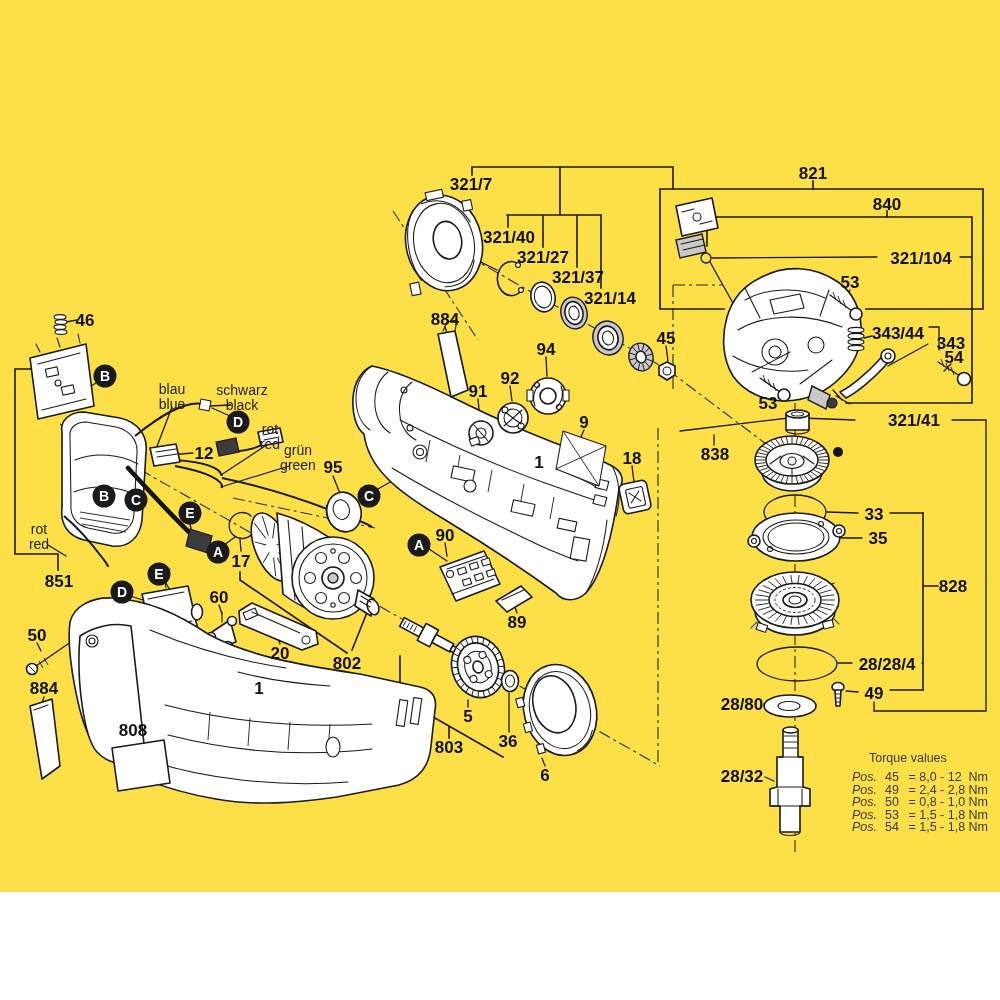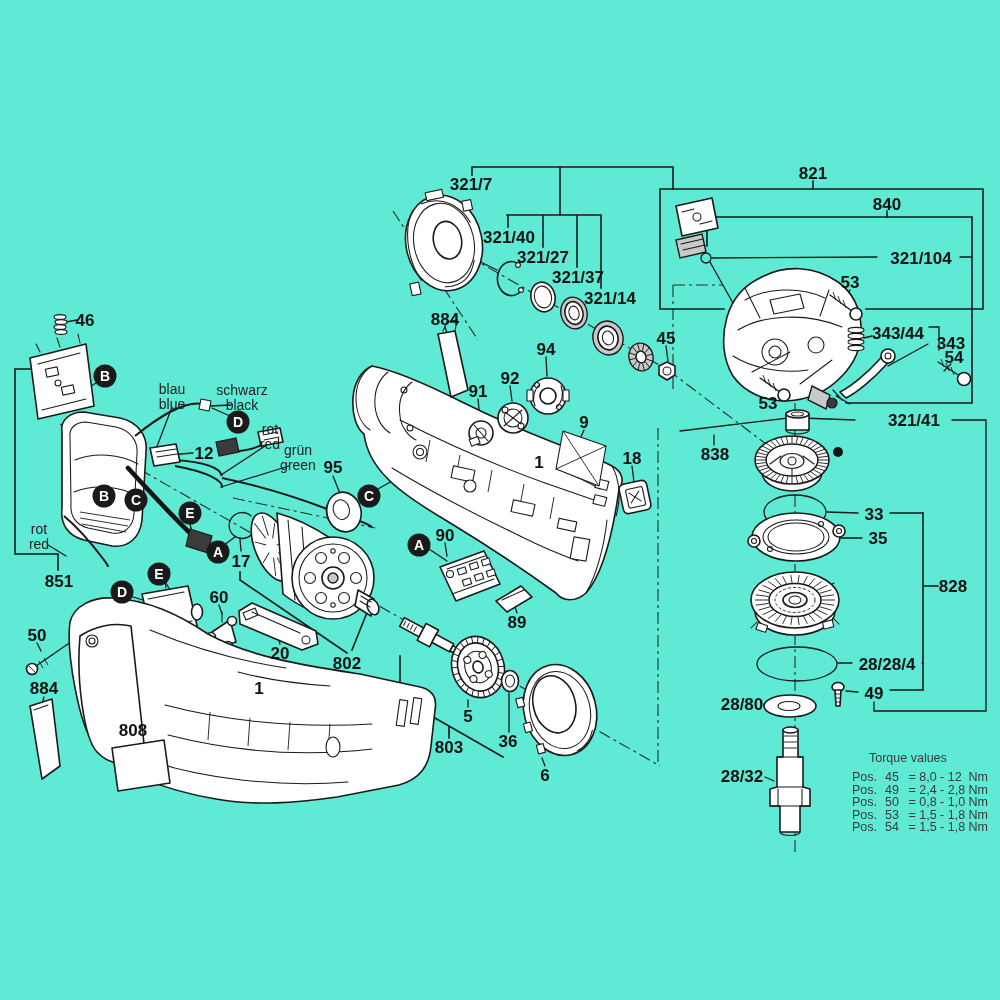--- a/index.html
+++ b/index.html
@@ -1,37 +1,37 @@
 <!DOCTYPE html>
 <html><head>
 <meta charset="utf-8">
 <style>
   html,body{margin:0;padding:0;background:#ffffff;}
-  #stage{position:relative;width:1000px;height:1000px;background:#5eead4;overflow:hidden;
+  #stage{position:relative;width:1000px;height:892px;background:#fde047;overflow:hidden;
          font-family:"Liberation Sans",sans-serif;}
   svg{position:absolute;left:0;top:0;}
   .plabel{font-family:"Liberation Sans",sans-serif;font-weight:bold;font-size:17px;fill:#111111;}
   .wlabel{font-family:"Liberation Sans",sans-serif;font-size:14px;fill:#222222;}
   .badge-letter{font-family:"Liberation Sans",sans-serif;font-weight:bold;font-size:14px;fill:#ffffff;}
   .ln{stroke:#1a1a1a;stroke-width:1.3;fill:none;stroke-linecap:round;}
   .ln2{stroke:#1a1a1a;stroke-width:1.6;fill:none;stroke-linecap:square;}
   .dd{stroke:#2a2a2a;stroke-width:1.1;fill:none;stroke-dasharray:12 4 3 4;}
   .part{fill:#ffffff;stroke:#1a1a1a;stroke-width:1.6;stroke-linejoin:round;}
   .partT{fill:#ffffff;stroke:#1a1a1a;stroke-width:1.1;stroke-linejoin:round;}
   .det{fill:none;stroke:#1a1a1a;stroke-width:1.05;stroke-linecap:round;}
   .thin{stroke:#1a1a1a;stroke-width:0.9;fill:none;}
   .shade{fill:#c9c9c9;stroke:#1a1a1a;stroke-width:1.4;}
   .dark{fill:#3b3b3b;stroke:#1a1a1a;stroke-width:1.2;}
   .wire{fill:none;stroke:#1a1a1a;stroke-width:2;}
   .cable{fill:none;stroke:#141414;stroke-width:4.6;stroke-linecap:round;}
   .torque{position:absolute;left:852px;top:752px;width:160px;color:#3a3a3a;
           font-size:12.5px;line-height:12.4px;}
   .tt-title{margin-left:17px;margin-bottom:7px;}
   .tt-row{display:flex;white-space:pre;}
-  .tt-pos{width:33px;}
+  .tt-pos{width:33px;font-style:italic;}
   .tt-num{width:20px;}
   .tt-val{flex:1;}
 </style>
 </head>
 <body>
 
 <div id="stage">
 <svg width="1000" height="1000" viewBox="0 0 1000 1000">
   <defs>
     <pattern id="hatch" patternUnits="userSpaceOnUse" width="6" height="6" patternTransform="rotate(45)">

